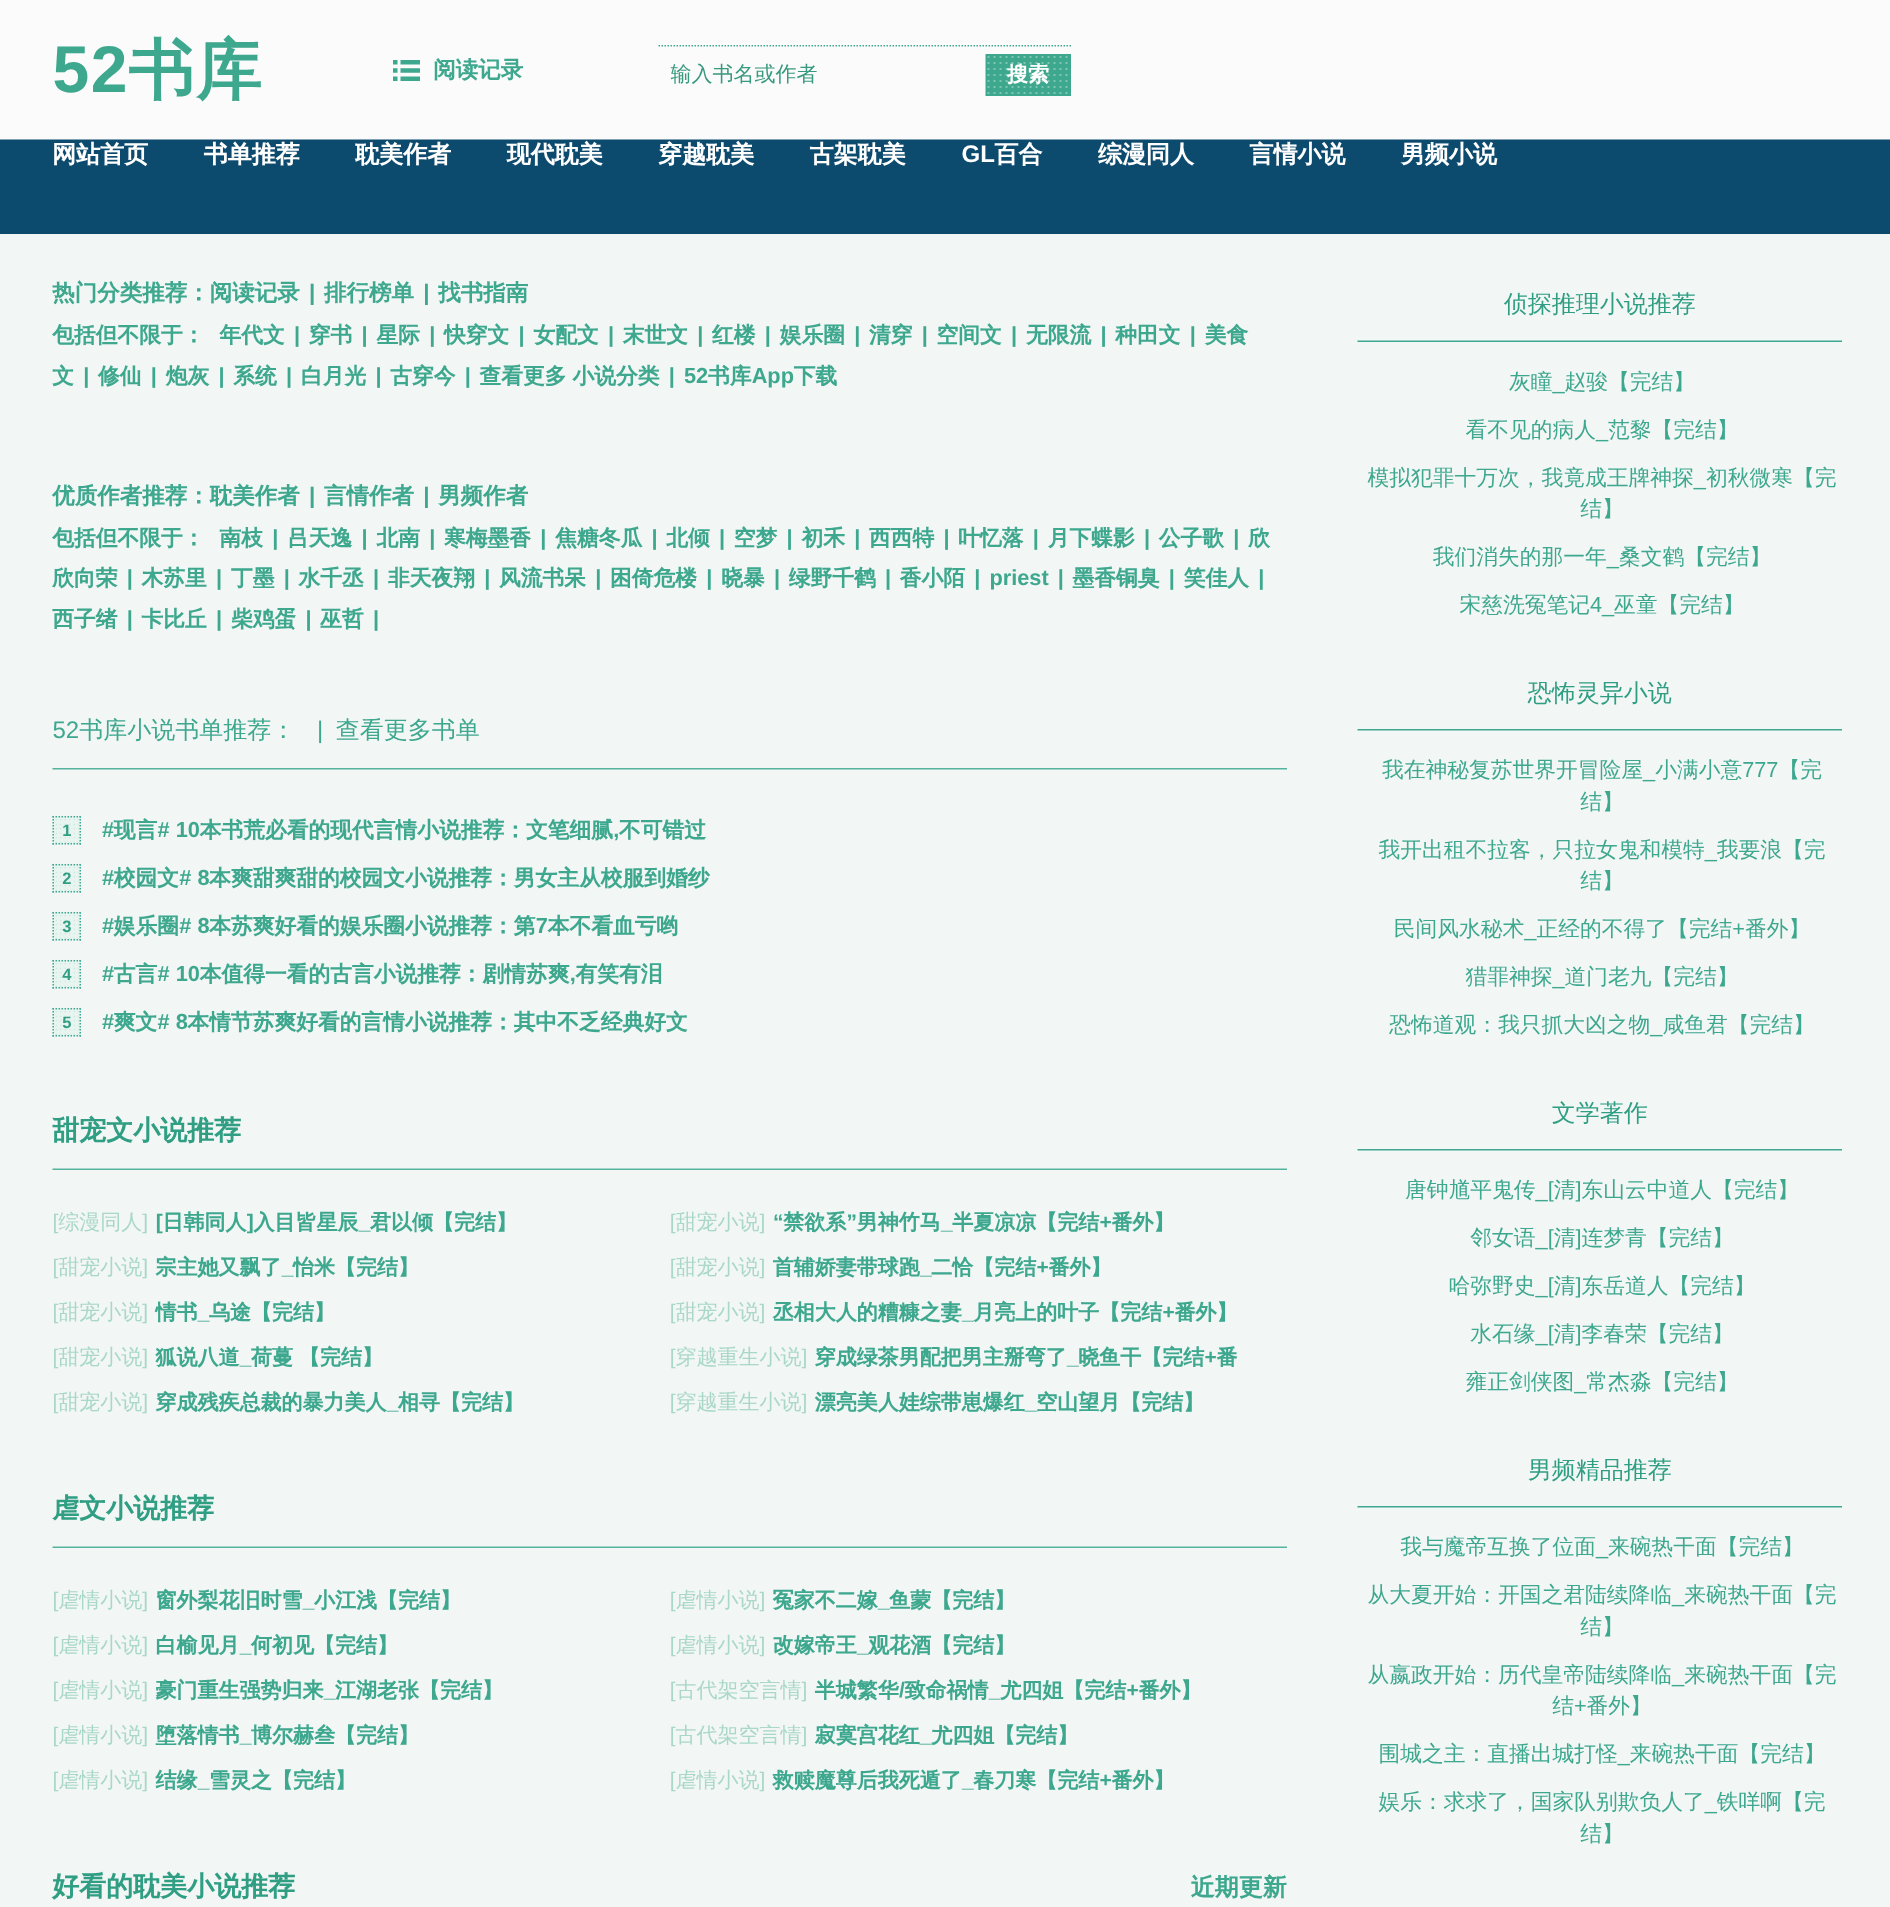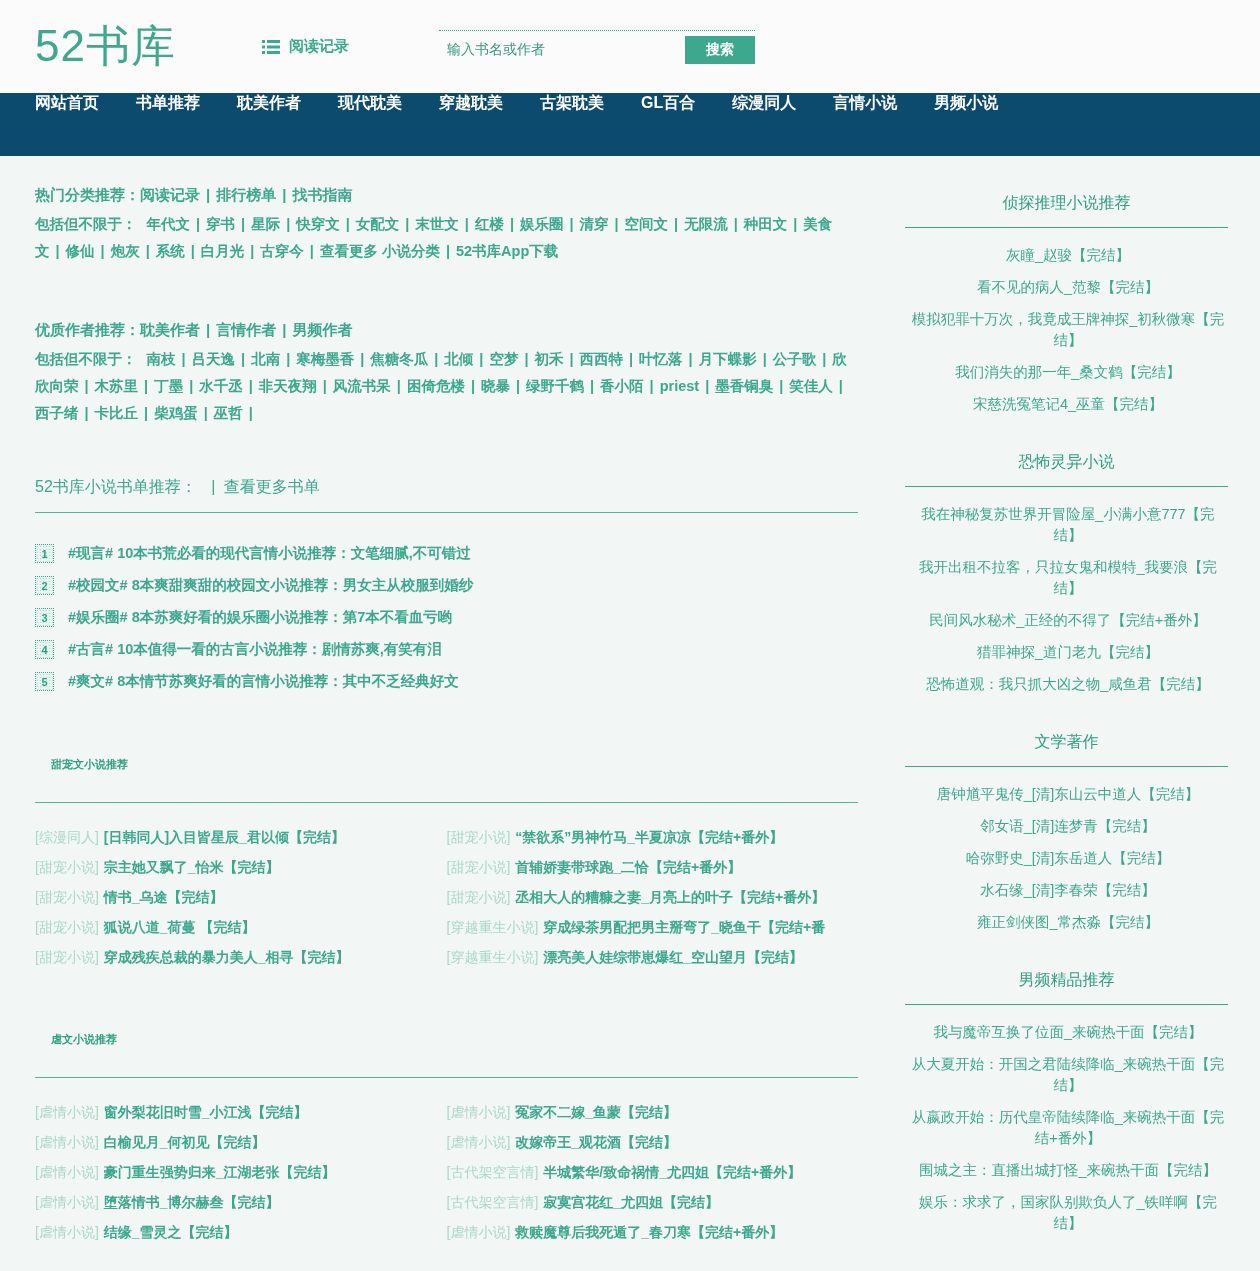--- a/index.html
+++ b/index.html
@@ -7,31 +7,31 @@
   body {
     font-family: "Liberation Sans", "DejaVu Sans", sans-serif;
     background:#f2f6f4;
     color:#3ea88f;
   }
   a { color:#3ea88f; text-decoration:none; cursor:pointer; }
   .page { width:1260px; height:1271px; overflow:hidden; background:#f2f6f4; }
 
   
   .topbar { background:#fafbfa; height:93px; display:flex; align-items:center; }
-  .logo { font-size:44px; font-weight:normal; color:#3ea88f; margin-left:35px; width:172px; letter-spacing:1px; }
+  .logo { font-size:44px; font-weight:bold; color:#3ea88f; margin-left:35px; width:172px; letter-spacing:1px; }
   .reading { display:flex; align-items:center; gap:9px; margin-left:55px; font-size:15px; font-weight:bold; color:#3ea88f; }
-  .search-area { margin-left:90px; display:flex; align-items:flex-start; border-top:1px dotted #3ea88f; padding-top:5px;gap:28px; }
+  .search-area { margin-left:90px; display:flex; align-items:flex-start; border-top:1px dotted #3ea88f; padding-top:5px; }
   .search-input {
     border:none; outline:none; background:transparent;
     width:218px; height:26px; font-size:14px; color:#2f8f78; padding:0 8px;
     font-family:inherit;
   }
   .search-input::placeholder { color:#38997f; opacity:1; }
   .search-btn {
-    width:70px; height:28px; border:none; cursor:pointer;
+    width:57px; height:28px; border:none; cursor:pointer;
     background:#3ea88f;
     background-image: radial-gradient(#ffffff55 22%, transparent 23%);
     background-size:4px 4px;
     color:#ffffff; font-size:14px; font-weight:bold; font-family:inherit;
   }
 
   
   .nav { background:#0c4a6e; height:63px; display:flex; align-items:flex-start; padding-left:35px; }
   .nav a { color:#ffffff; font-size:16px; font-weight:bold; margin-right:37px; }
 
@@ -61,21 +61,21 @@
     border:1px dotted #3ea88f;
     background-color:#e8f4ef;
     background-image: radial-gradient(#3ea88f55 25%, transparent 26%);
     background-size:3px 3px;
     color:#2f9e83; font-size:11px; line-height:19px; text-align:center; font-weight:bold;
   }
 
   
   .section { margin-top:44px; }
   .section .headrow { display:flex; justify-content:space-between; align-items:baseline; }
-  .section h2 { font-size:11px; font-weight:bold; color:#2f9e83; margin:16px; }
+  .section h2 { font-size:18px; font-weight:bold; color:#2f9e83; margin:0; }
   .section .more-link { font-size:16px; font-weight:bold; }
   .section .cols { display:flex; margin-top:19px; }
   .section .col { width:412px; }
   .book-row { height:30px; line-height:30px; font-size:14px; white-space:nowrap; overflow:hidden; }
   .book-row .tag { color:#a9d8c8; margin-right:5px; }
   .book-row .btitle { font-weight:bold; }
 
   
   .sb-section { margin-top:37px;text-align:center; }
   .sb-section h3 {

